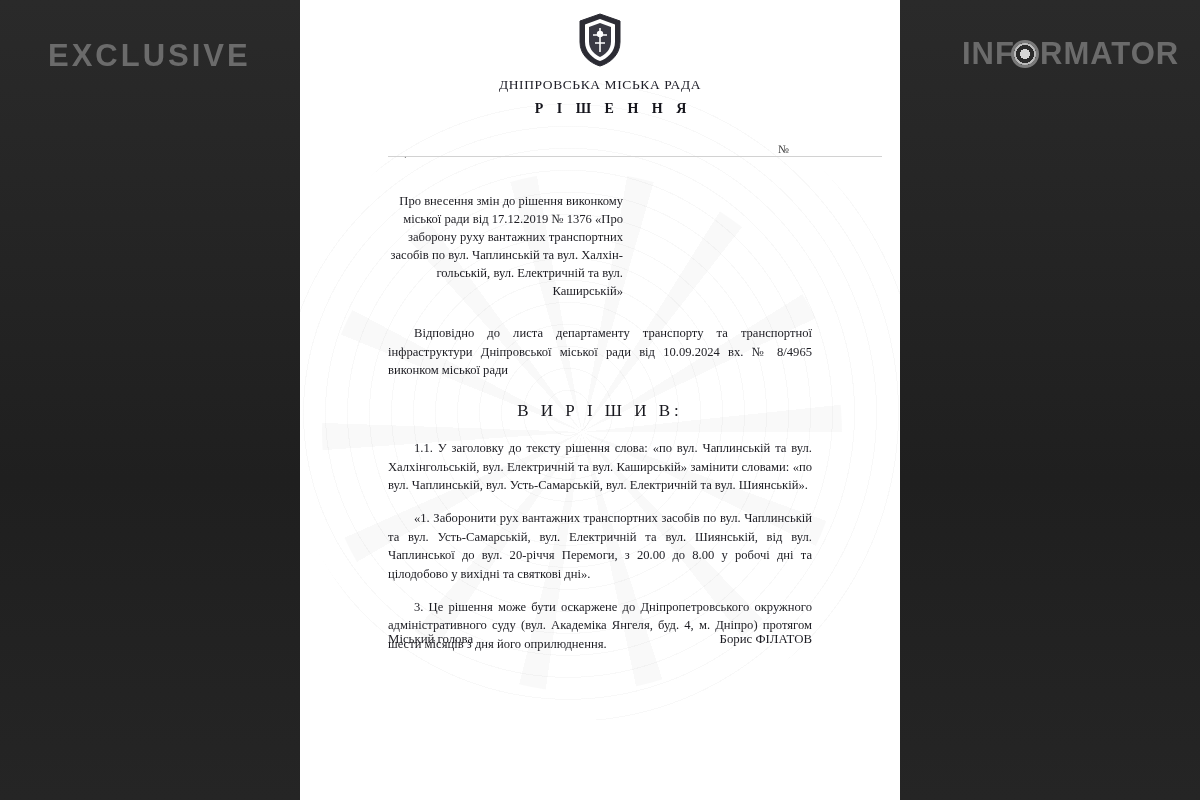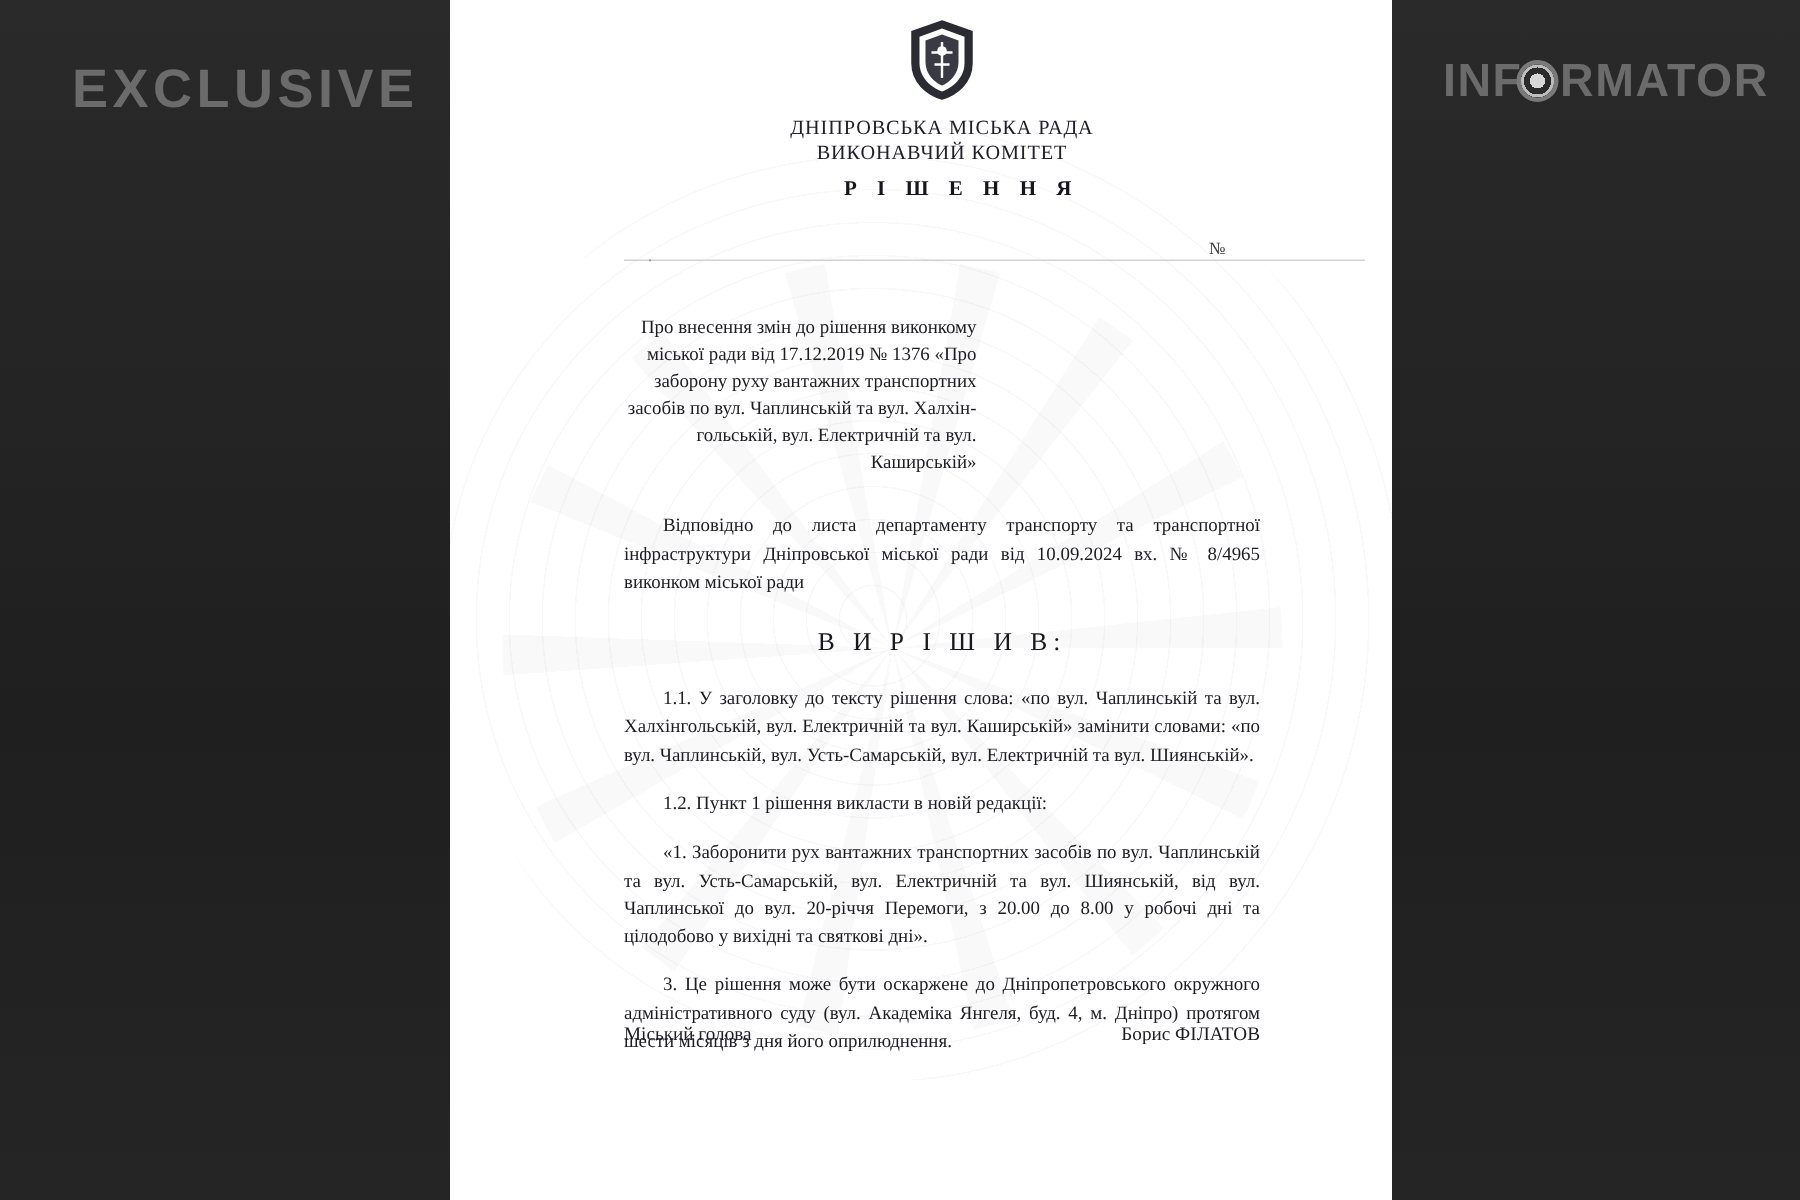--- a/index.html
+++ b/index.html
@@ -33,21 +33,21 @@
     position: absolute;
     font-family: "Liberation Sans", sans-serif;
     font-weight: bold;
     color: #6b6b6b;
     letter-spacing: 2px;
     user-select: none;
   }
   .wm-exclusive {
     left: 48px;
     top: 38px;
-    font-size: 36px;
+    font-size: 31px;
     letter-spacing: 3px;
   }
   .wm-informator {
     left: 962px;
     top: 36px;
     font-size: 31px;
     letter-spacing: 1px;
   }
   .wm-logo-dot {
     position: absolute;
@@ -63,21 +63,20 @@
 
   
   .page {
     position: absolute;
     left: 300px;
     top: 0;
     width: 600px;
     height: 800px;
     background: #ffffff;
     overflow: hidden;
-    padding-left: 28px;
   }
   .page-bg-swirl {
     position: absolute;
     left: 50%;
     top: 50%;
     width: 640px;
     height: 640px;
     transform: translate(-50%, -50%);
     border-radius: 50%;
     background:
@@ -224,39 +223,37 @@
       <svg class="emblem" viewBox="0 0 48 56">
         <path d="M24 2 L44 9 L44 30 C44 43 34 51 24 54 C14 51 4 43 4 30 L4 9 Z" fill="#2b2b33" stroke="#2b2b33" stroke-width="1"></path>
         <path d="M24 7 L39 12.5 L39 30 C39 40 31 46.5 24 49 C17 46.5 9 40 9 30 L9 12.5 Z" fill="#ffffff"></path>
         <path d="M24 11 L35 15 L35 29.5 C35 37.5 29 43 24 45 C19 43 13 37.5 13 29.5 L13 15 Z" fill="#3a3a44"></path>
         <path d="M24 16 L24 40 M17 23 L31 23 M19 31 L29 31" stroke="#ffffff" stroke-width="1.6" fill="none"></path>
         <circle cx="24" cy="22" r="3.2" fill="#ffffff"></circle>
       </svg>
 
       <div class="head-lines">
         <div class="head-line">ДНІПРОВСЬКА МІСЬКА РАДА</div>
-        <div class="head-line">ВИКОНАВЧИЙ КОМІТЕТ</div>
         <div class="head-decision">Р І Ш Е Н Н Я</div>
       </div>
 
       <div class="numline">
         <div class="rule"></div>
         <div class="dot">.</div>
         <div class="no">№</div>
       </div>
 
       <div class="subject">Про внесення змін до рішення ви­конкому міської ради від 17.12.2019 № 1376 «Про заборону руху ван­тажних транспортних засобів по вул. Чаплинській та вул. Халхін­гольській, вул. Електричній та вул. Каширській»</div>
 
       <div class="body-block">
         <p class="indent">Відповідно до листа департаменту транспорту та транспортної інфраструктури Дніпровської міської ради від 10.09.2024 вх. № 8/4965 виконком міської ради</p>
 
         <div class="resolved">В И Р І Ш И В:</div>
 
         <p class="indent">1.1. У заголовку до тексту рішення слова: «по вул. Чаплинській та вул. Халхінгольській, вул. Електричній та вул. Каширській» замінити словами: «по вул. Чаплинській, вул. Усть-Самарській, вул. Електричній та вул. Шиянській».</p>
-        <p class="indent">1.2. Пункт 1 рішення викласти в новій редакції:</p>
         <p class="indent">«1. Заборонити рух вантажних транспортних засобів по вул. Чаплинській та вул. Усть-Самарській, вул. Електричній та вул. Шиянській, від вул. Чаплинської до вул. 20-річчя Перемоги, з 20.00 до 8.00 у робочі дні та цілодобово у вихідні та святкові дні».</p>
         <p class="indent">3. Це рішення може бути оскаржене до Дніпропетровського окружного адміністративного суду (вул. Академіка Янгеля, буд. 4, м. Дніпро) протягом шести місяців з дня його оприлюднення.</p>
       </div>
 
       <div class="signature">
         <span>Міський голова</span>
         <span>Борис ФІЛАТОВ</span>
       </div>
 
     </div>

